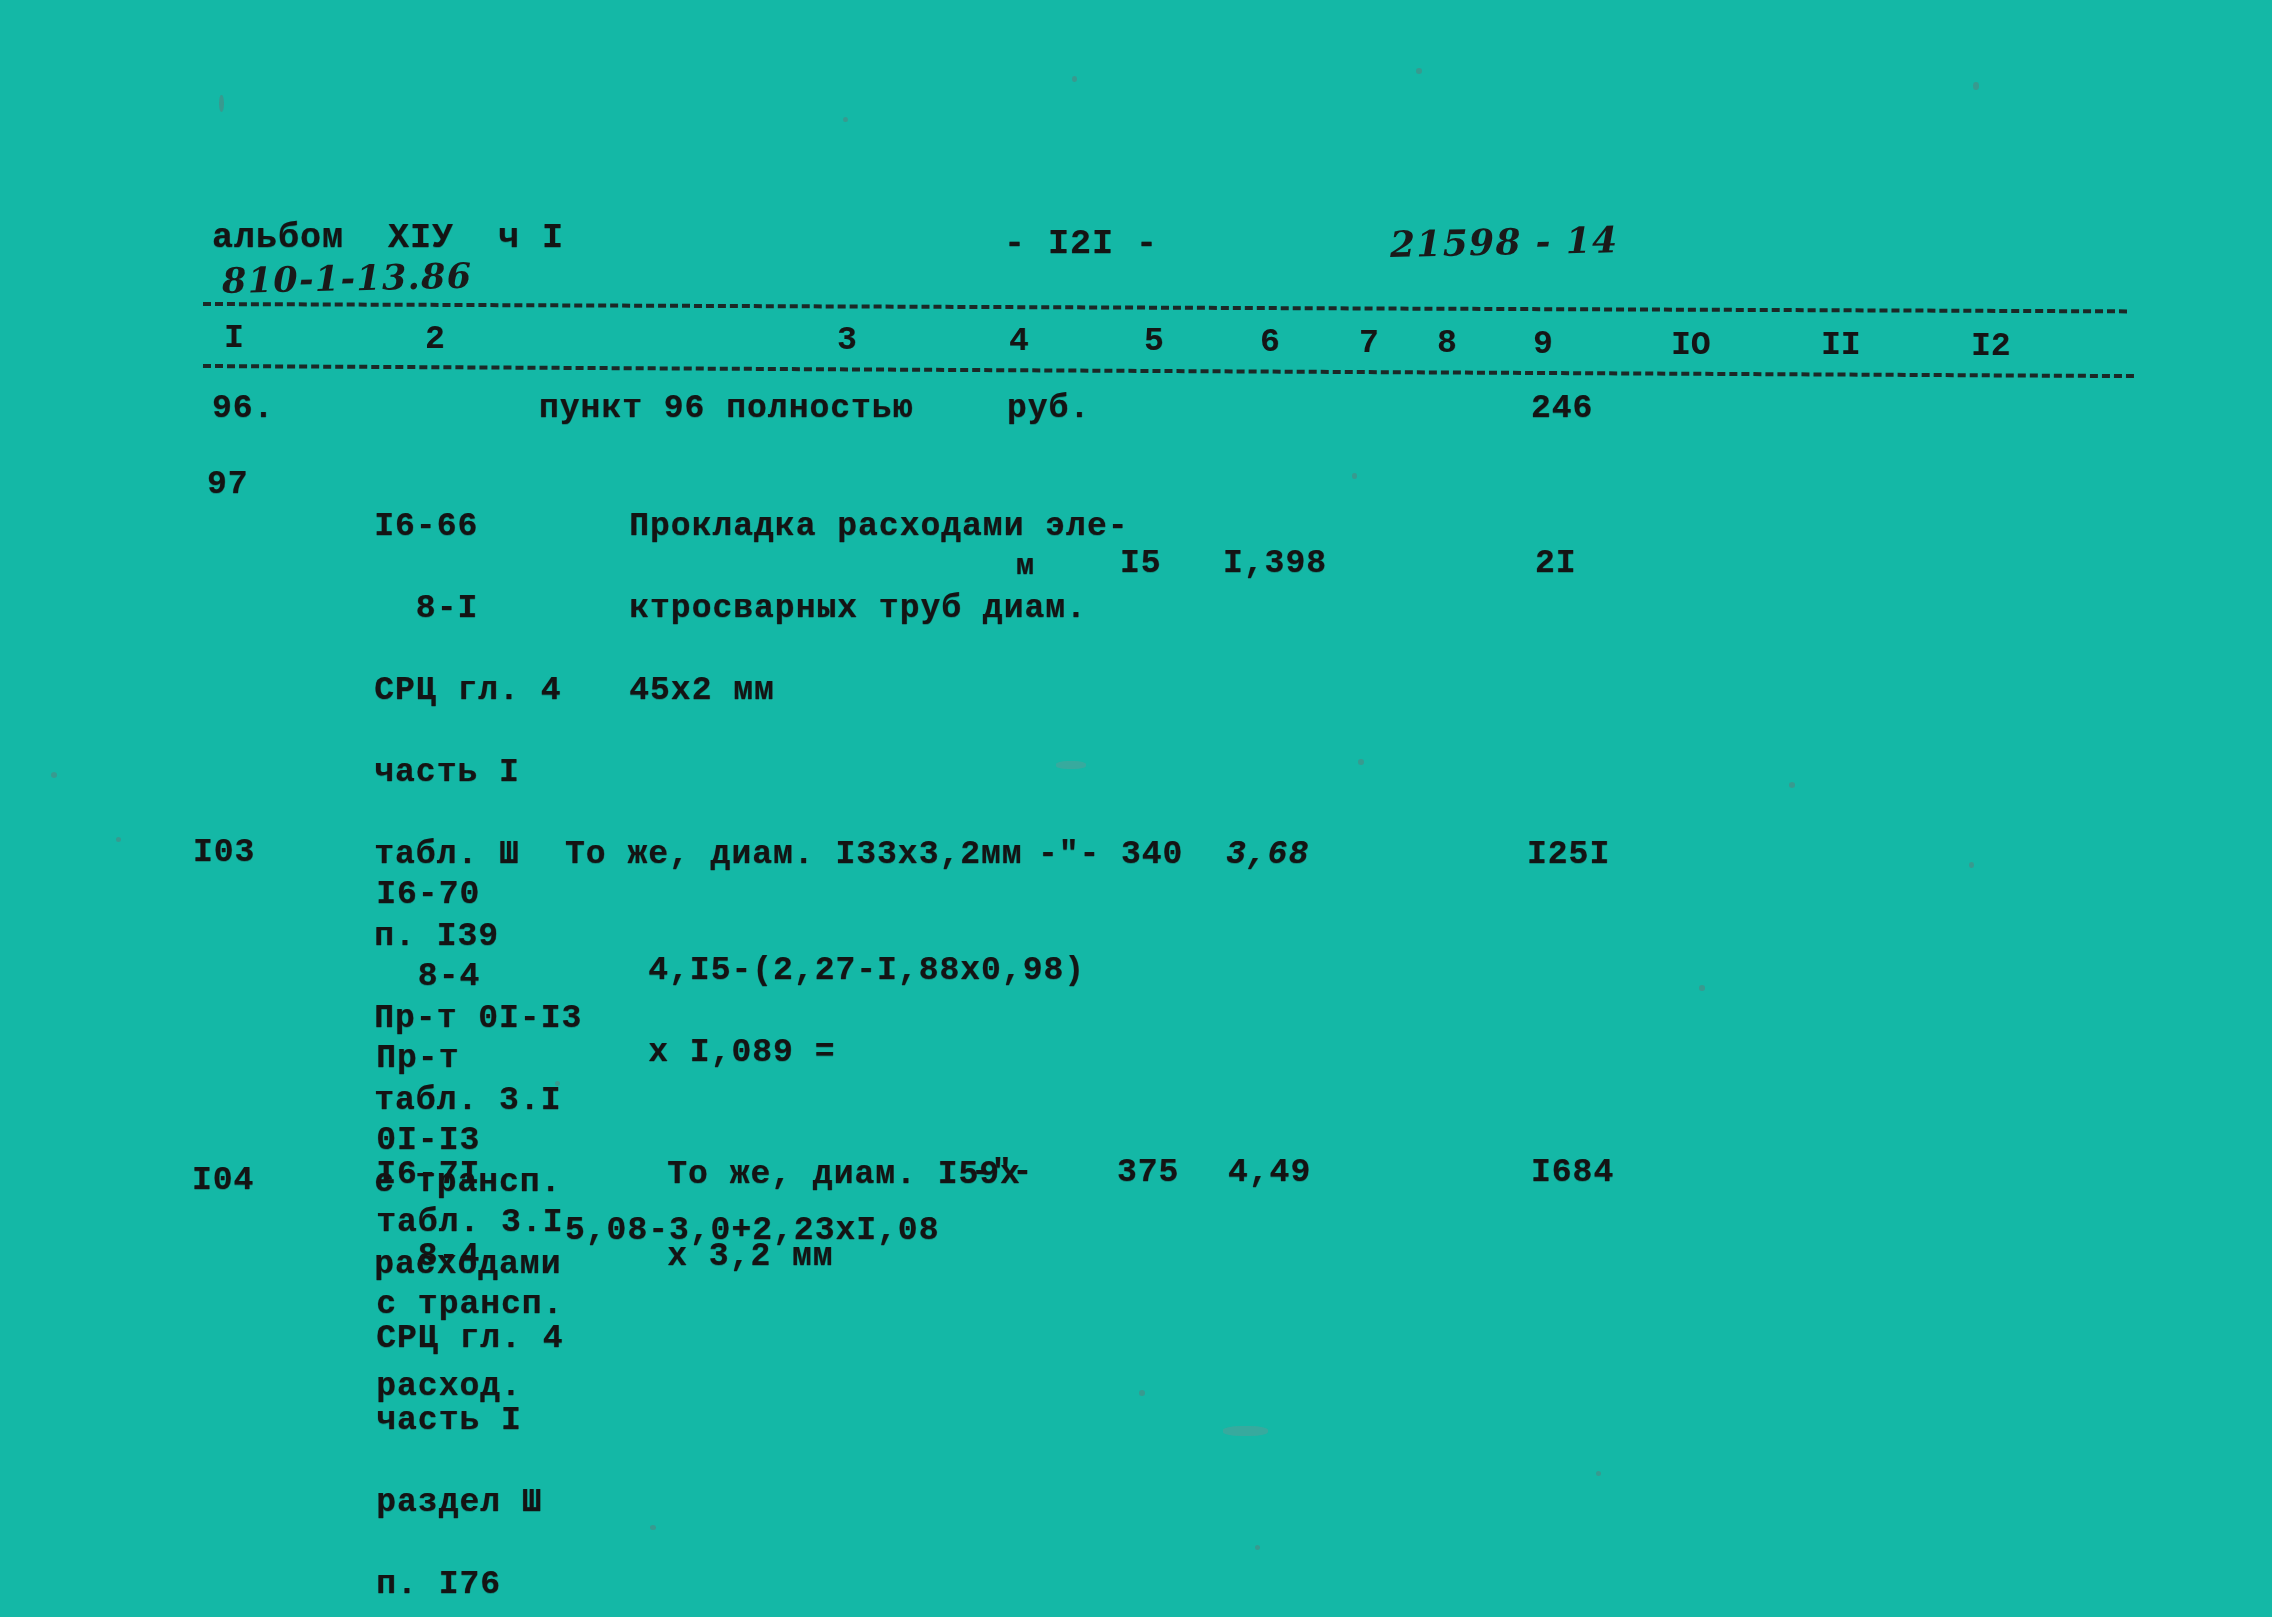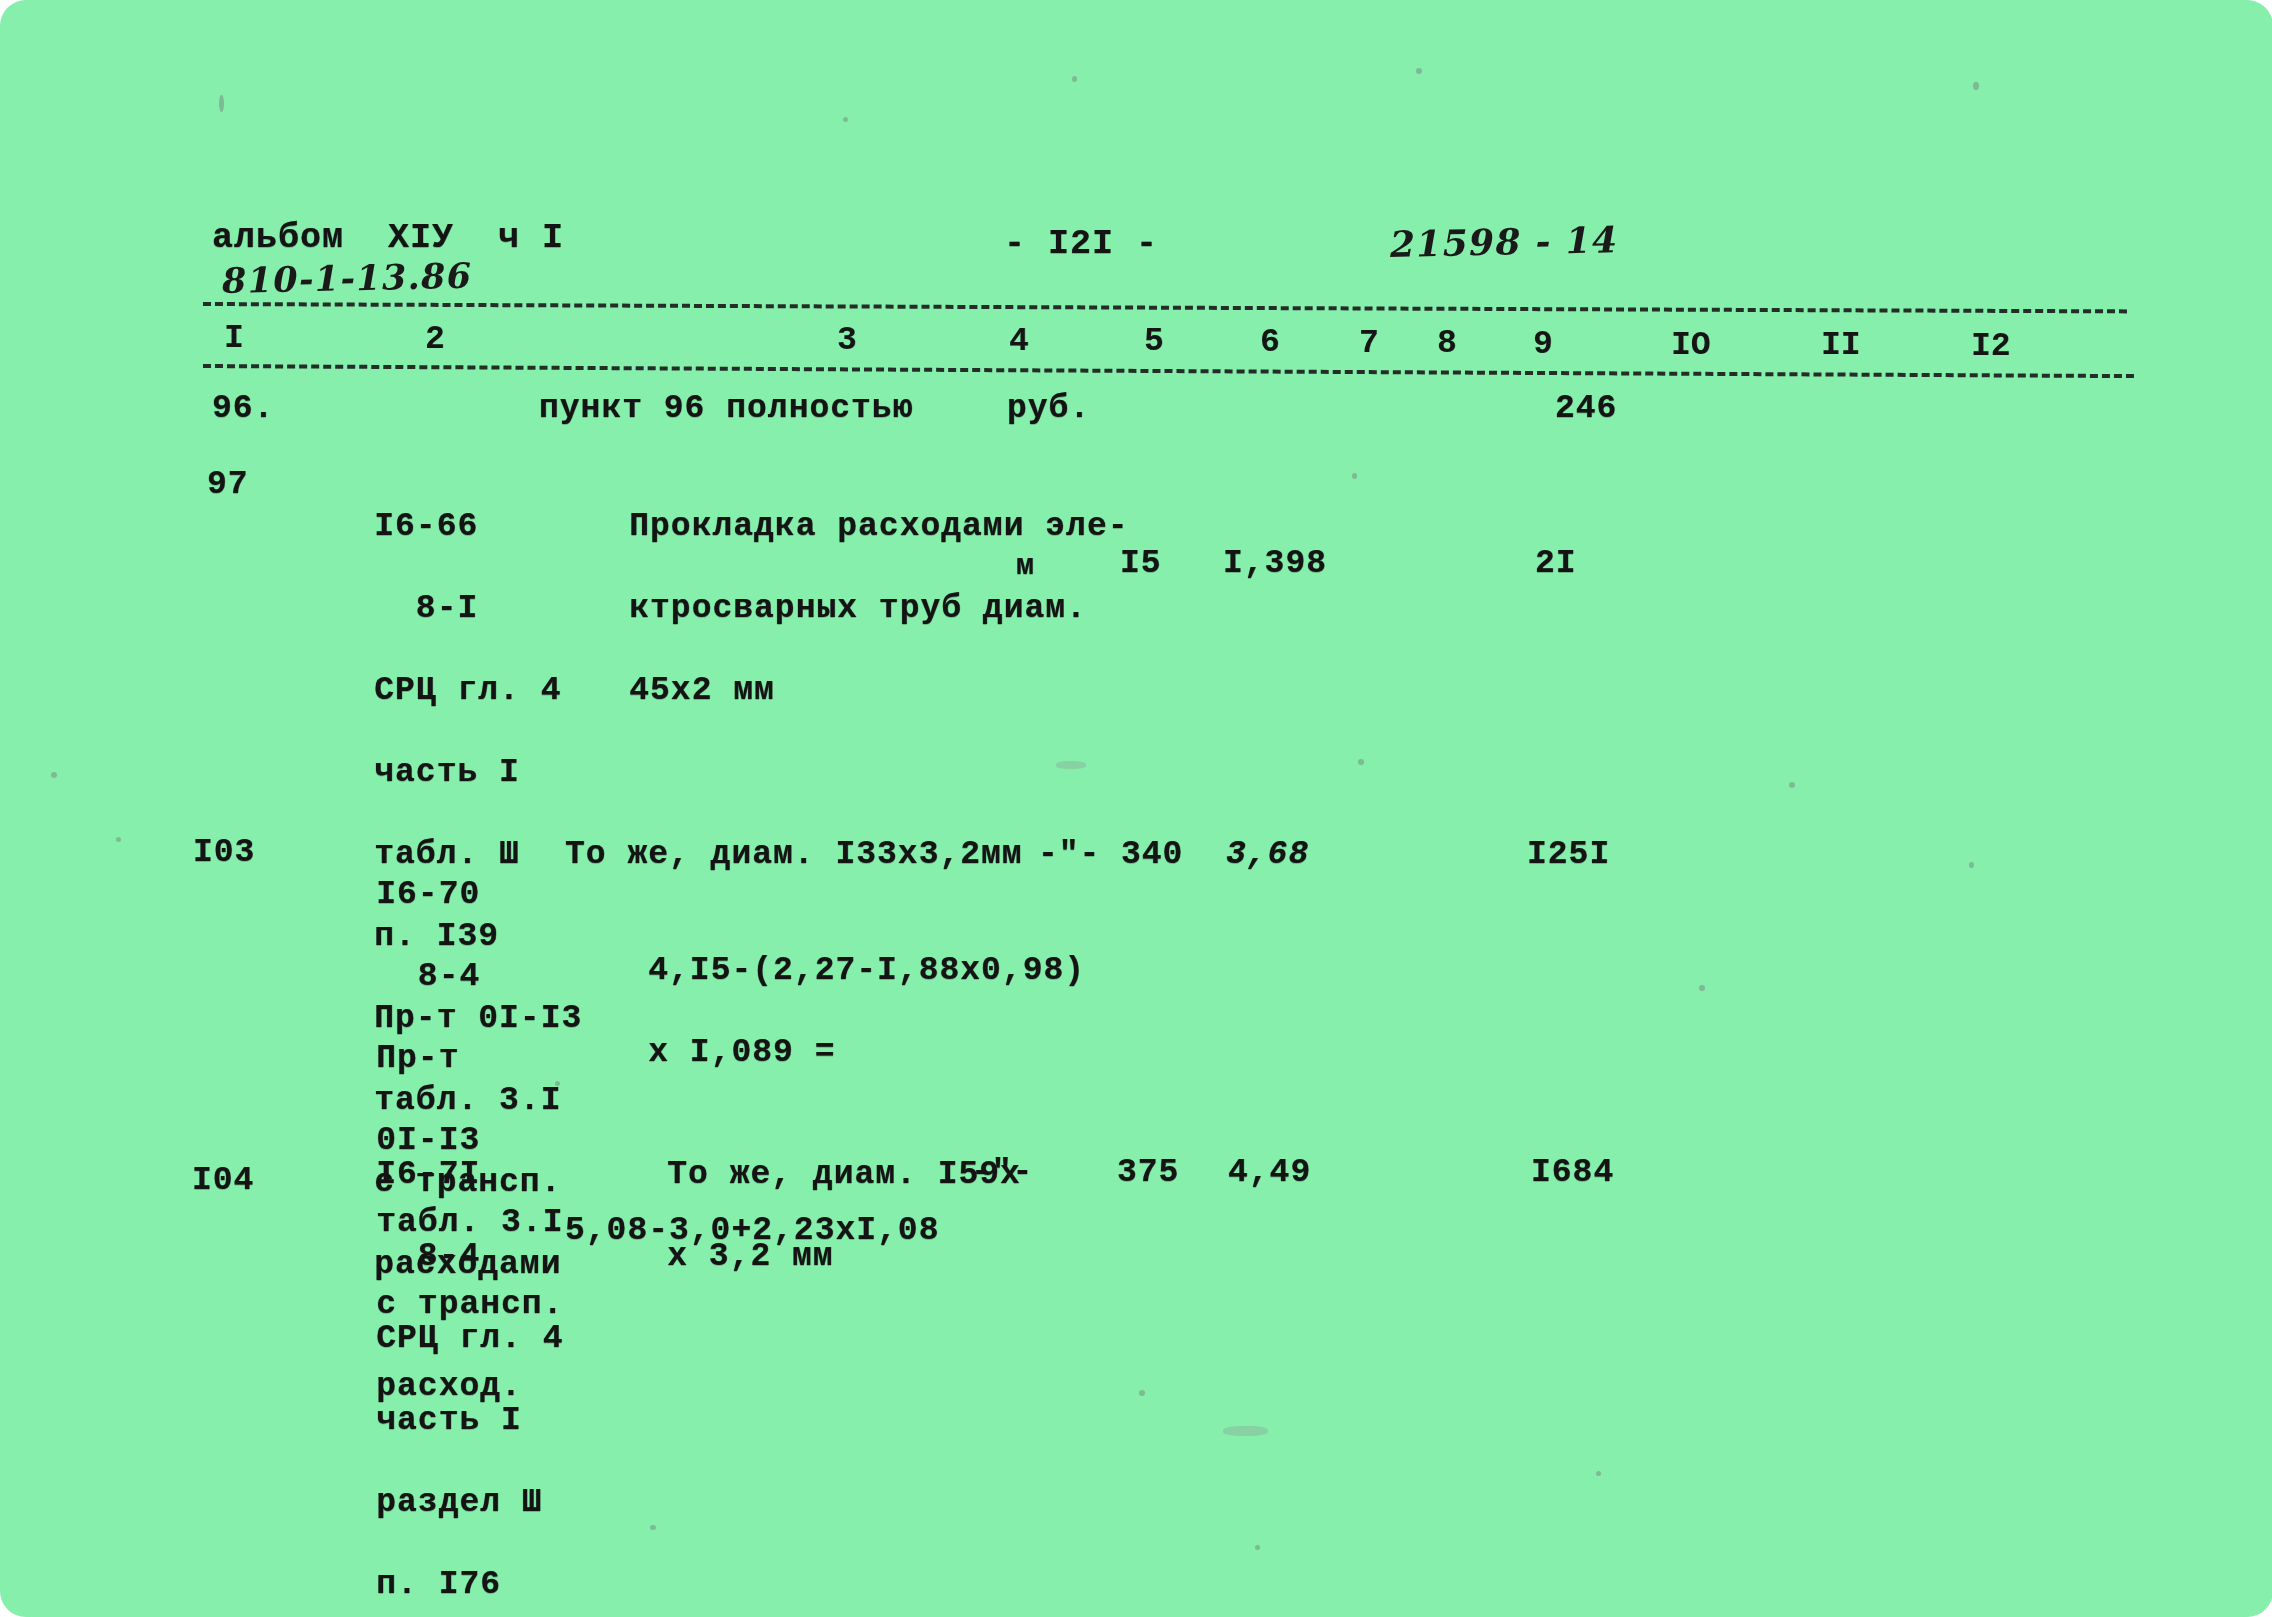--- a/index.html
+++ b/index.html
@@ -8,23 +8,22 @@
     background: #ffffff;
   }
   body {
     font-family: "Liberation Mono", "DejaVu Sans Mono", monospace;
     color: #111111;
   }
   #page {
     position: relative;
     width: 2273px;
     height: 1617px;
-    background: #86efac;
+    background: #14b8a6;
     overflow: hidden;
-    border-radius: 26px;
   }
 
   
   .t {
     position: absolute;
     white-space: pre;
     font-family: "Liberation Mono", "DejaVu Sans Mono", monospace;
     font-size: 33px;
     line-height: 39px;
     letter-spacing: 1px;
@@ -109,21 +108,21 @@
   <div class="colnum" style="left:1359px; top:326px;">7</div>
   <div class="colnum" style="left:1437px; top:326px;">8</div>
   <div class="colnum" style="left:1533px; top:327px;">9</div>
   <div class="colnum" style="left:1671px; top:328px;">IO</div>
   <div class="colnum" style="left:1821px; top:328px;">II</div>
   <div class="colnum" style="left:1971px; top:329px;">I2</div>
 
   <div class="t typed" style="left:212px; top:389px;">96.</div>
   <div class="t typed" style="left:539px; top:389px;">пункт 96 полностью</div>
   <div class="t typed" style="left:1007px; top:389px;">руб.</div>
-  <div class="t typed" style="left:1531px; top:389px;margin-left:24px;">246</div>
+  <div class="t typed" style="left:1531px; top:389px;">246</div>
 
   <div class="t typed" style="left:207px; top:465px;">97</div>
 
   <div class="t typed block" style="left:291px; top:465px;">
     <span>I6-66</span><br>
     <span>  8-I</span><br>
     <span>СРЦ гл. 4</span><br>
     <span>часть I</span><br>
     <span>табл. Ш</span><br>
     <span>п. I39</span><br>

